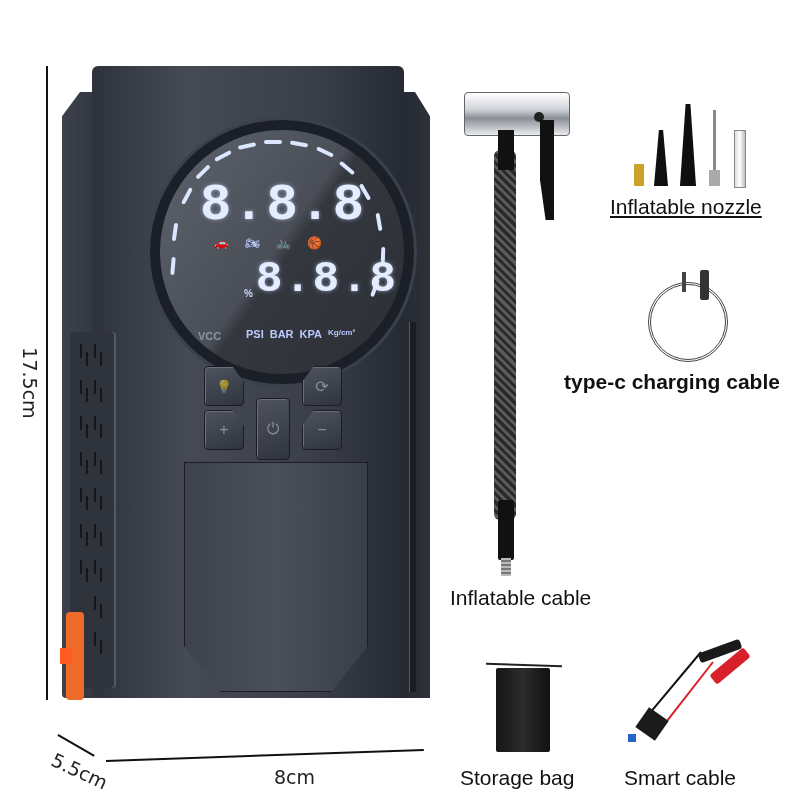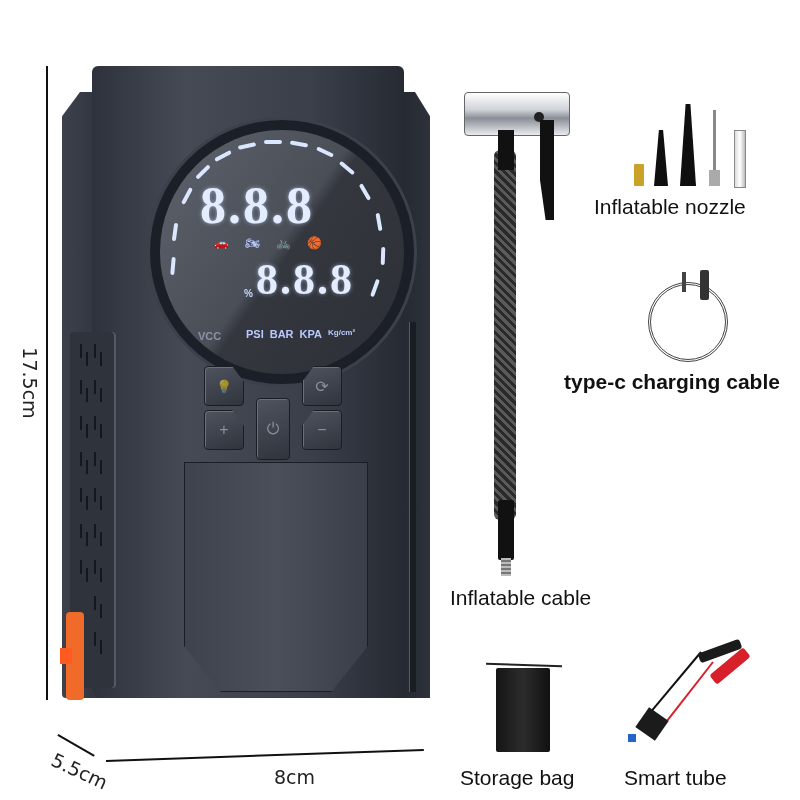--- a/index.html
+++ b/index.html
@@ -14,21 +14,21 @@
   .side-left{position:absolute;left:0;top:28px;width:60px;height:606px;background:linear-gradient(90deg,#3c414c,#2a2e37);clip-path:polygon(30% 0,100% 0,100% 100%,0 100%,0 4%);border-radius:4px;}
   .side-right{position:absolute;right:0;top:28px;width:50px;height:606px;background:linear-gradient(90deg,#1f232b,#2d313a);clip-path:polygon(0 0,70% 0,100% 4%,100% 100%,0 100%);}
   .vent-strip{position:absolute;left:8px;top:268px;width:46px;height:356px;background:#2f333c;border-radius:4px;box-shadow:inset -2px 0 0 #545965;}
   .vent{position:absolute;width:2px;height:14px;background:#14171c;}
   .orange-tab{position:absolute;left:4px;top:548px;width:18px;height:88px;background:#f06a2a;border-radius:4px;}
   .orange-nub{position:absolute;left:-2px;top:584px;width:12px;height:16px;background:#ff5a1f;}
   .right-ridge{position:absolute;right:14px;top:258px;width:6px;height:370px;background:#1a1d23;border-left:1px solid #555a64;}
 
   .display-ring{position:absolute;left:88px;top:56px;width:264px;height:264px;border-radius:50%;background:#1b1f27;box-shadow:0 0 0 3px #3b404b;}
   .display{position:absolute;left:98px;top:66px;width:244px;height:244px;border-radius:50%;background:linear-gradient(125deg,#5d626c 0%,#4a4e57 48%,#34373e 52%,#2c2f36 100%);overflow:hidden;}
-  .seg{position:absolute;color:#e4ecff;font-family:Liberation Serif, serif;font-weight:bold;letter-spacing:2px;text-shadow:0 0 4px rgba(200,220,255,.6);}
+  .seg{position:absolute;color:#e4ecff;font-family:Liberation Mono, monospace;font-weight:bold;letter-spacing:2px;text-shadow:0 0 4px rgba(200,220,255,.6);}
   .seg-top{left:40px;top:46px;font-size:52px;}
   .seg-bot-left{left:16px;top:128px;font-size:38px;opacity:.9;}
   .seg-bot-right{left:96px;top:124px;font-size:44px;}
   .pct{position:absolute;left:84px;top:158px;font-size:10px;color:#c9d6ff;font-weight:bold;}
   .mode-icons{position:absolute;left:54px;top:106px;display:flex;gap:16px;font-size:12px;color:#b9c9ff;}
   .units{position:absolute;left:86px;top:198px;display:flex;gap:6px;font-size:11px;color:#b9c9ff;font-weight:bold;}
   .vcc{position:absolute;left:38px;top:200px;font-size:11px;color:#8b93a8;font-weight:bold;}
   .arc-dash{position:absolute;width:18px;height:4px;background:#dbe6ff;border-radius:2px;}
 
   .btn{position:absolute;background:linear-gradient(160deg,#4e535e,#30343d);border:1px solid #1a1d23;box-shadow:inset 1px 1px 0 #6a6f7a;display:flex;align-items:center;justify-content:center;color:#8a909c;font-size:16px;}
@@ -166,21 +166,21 @@
 <div class="abs" style="left:534px;top:112px;width:10px;height:10px;border-radius:50%;background:#222;"></div>
 <div class="abs nozzle-lever"></div>
 <div class="abs" style="left:630px;top:100px;width:120px;height:90px;">
   <div class="tip" style="left:4px;top:64px;width:10px;height:22px;background:#c9a227;border-radius:1px;"></div>
   <div class="tip" style="left:24px;top:30px;width:14px;height:56px;clip-path:polygon(35% 0,65% 0,100% 100%,0 100%);"></div>
   <div class="tip" style="left:50px;top:4px;width:16px;height:82px;clip-path:polygon(35% 0,65% 0,100% 100%,0 100%);"></div>
   <div class="tip" style="left:83px;top:10px;width:3px;height:64px;background:#888;"></div>
   <div class="tip" style="left:79px;top:70px;width:11px;height:16px;background:#aaa;"></div>
   <div class="tip" style="left:104px;top:30px;width:10px;height:56px;background:linear-gradient(90deg,#ddd,#fff,#bbb);border:1px solid #888;"></div>
 </div>
-<div class="lbl" style="left:594px;top:195px;">Inflatable nozzle</div>
+<div class="lbl" style="left:610px;top:195px;text-decoration:underline;">Inflatable nozzle</div>
 
 <div class="abs cable-coil"></div>
 <div class="abs cable-plug"></div>
 <div class="abs" style="left:682px;top:272px;width:4px;height:20px;background:#444;"></div>
 <div class="lbl" style="left:564px;top:370px;font-weight:bold;">type-c charging cable</div>
 
 <div class="abs tube" style="top:150px;height:370px;"></div>
 <div class="abs" style="left:498px;top:130px;width:16px;height:40px;background:#111;"></div>
 <div class="abs tube-end"></div>
 <div class="abs tube-thread"></div>
@@ -189,13 +189,13 @@
 <div class="abs bag-string"></div>
 <div class="abs bag"></div>
 <div class="lbl" style="left:460px;top:766px;">Storage bag</div>
 
 <div class="abs wire-black" style="left:700px;top:652px;height:80px;transform:rotate(40deg);"></div>
 <div class="abs wire-red" style="left:712px;top:662px;height:74px;transform:rotate(38deg);"></div>
 <div class="abs clamp-black"></div>
 <div class="abs clamp-red"></div>
 <div class="abs clip-body" style="left:640px;top:712px;width:24px;height:24px;"></div>
 <div class="abs" style="left:628px;top:734px;width:8px;height:8px;background:#2563c9;"></div>
-<div class="lbl" style="left:624px;top:766px;">Smart tube</div>
+<div class="lbl" style="left:624px;top:766px;">Smart cable</div>
 
 </body></html>

